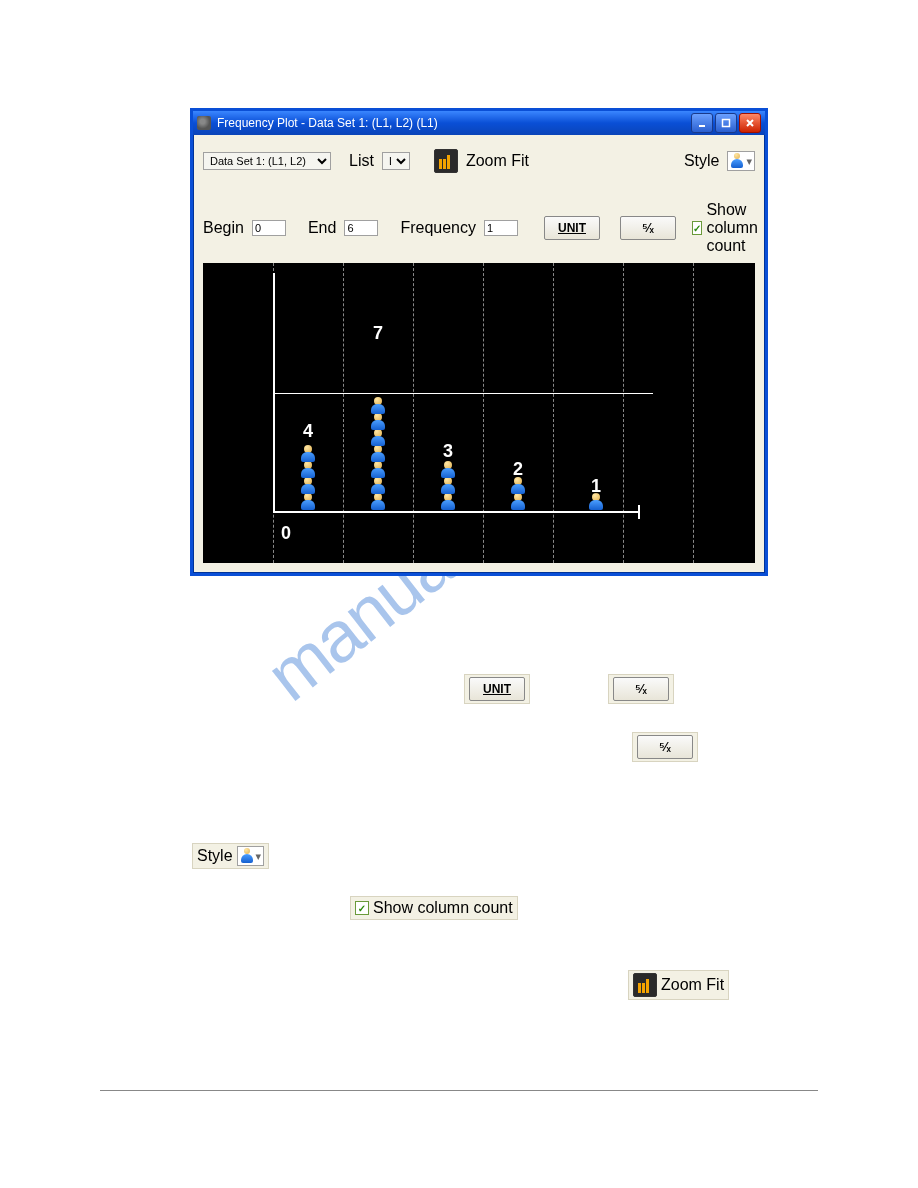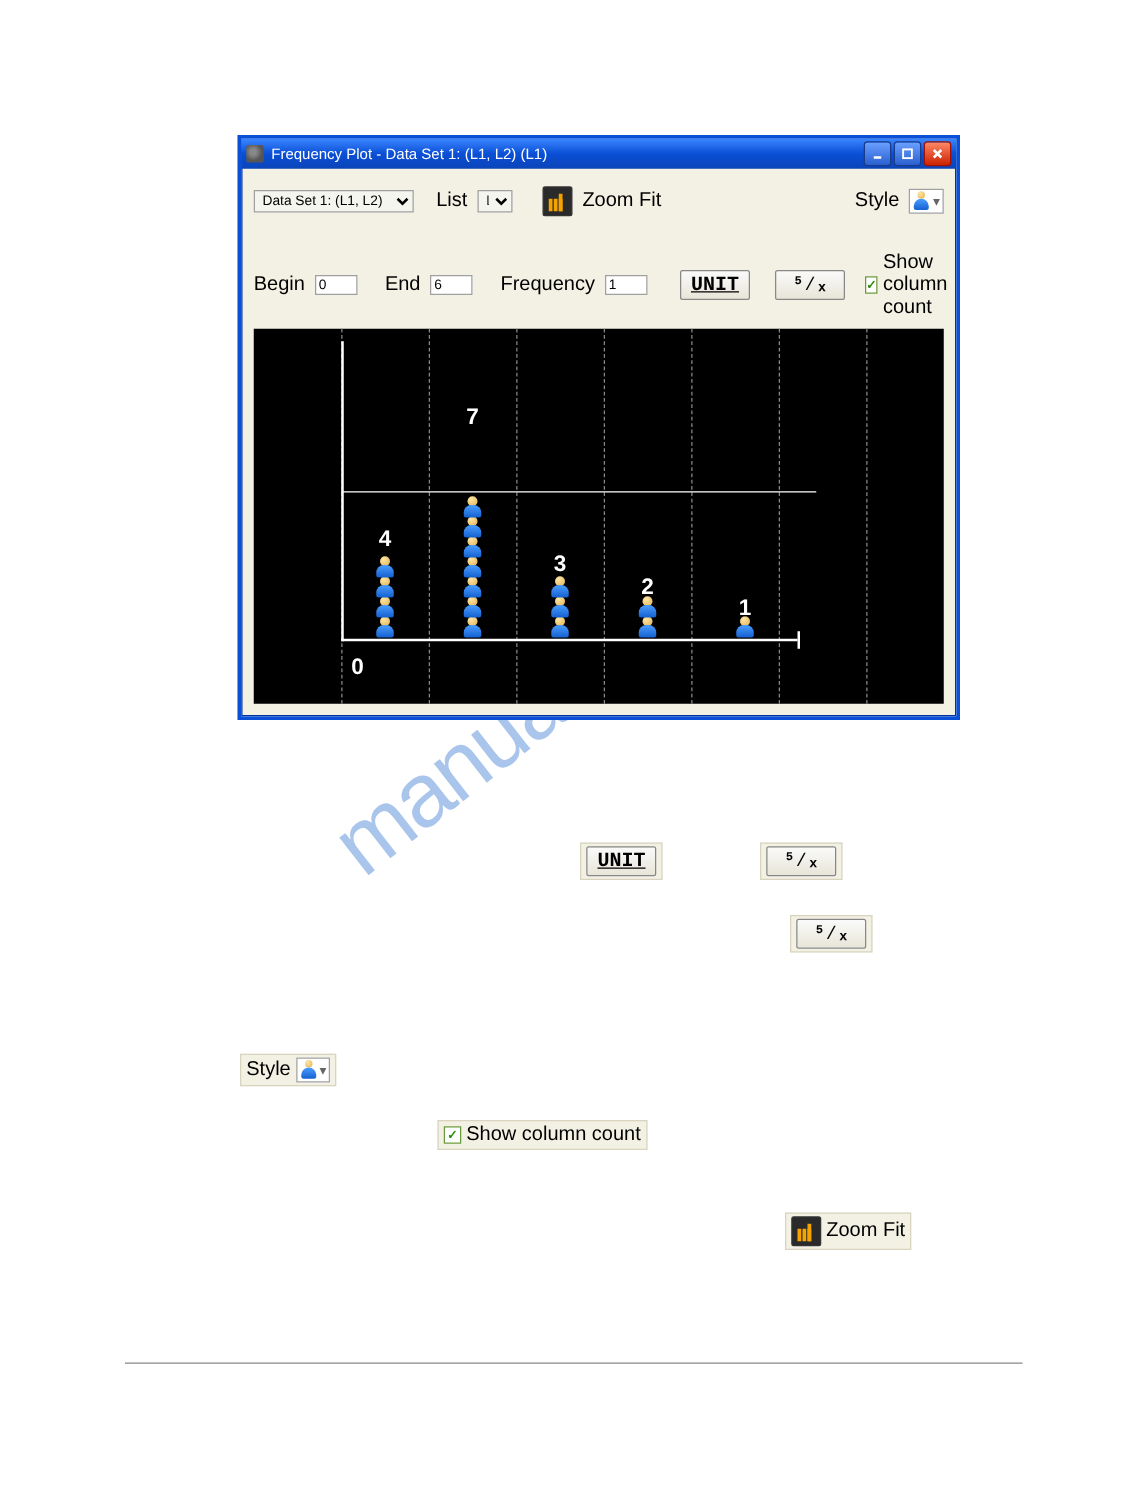--- a/index.html
+++ b/index.html
@@ -105,22 +105,22 @@
     position: absolute;
     left: 1px; top: 6px;
     width: 12px; height: 9px;
     background: linear-gradient(to bottom, #4a9eff, #1560d0);
     border-radius: 6px 6px 2px 2px;
   }
   .btn {
     border: 1px solid #888;
     background: linear-gradient(to bottom, #fafafa, #e8e5d8);
     padding: 2px 8px;
-    font-size: 16px;
-    font-family: Liberation Mono, monospace;
+    font-size: 12px;
+    font-family: Liberation Sans, sans-serif;
     border-radius: 2px;
     min-width: 38px;
     text-align: left;
     display: inline-flex;
     align-items: center;
     justify-content: center;
     height: 18px;
   }
   .btn.unit { font-weight: bold; text-decoration: underline; }
   .checkbox-wrap { display: flex; align-items: center; gap: 4px; }

